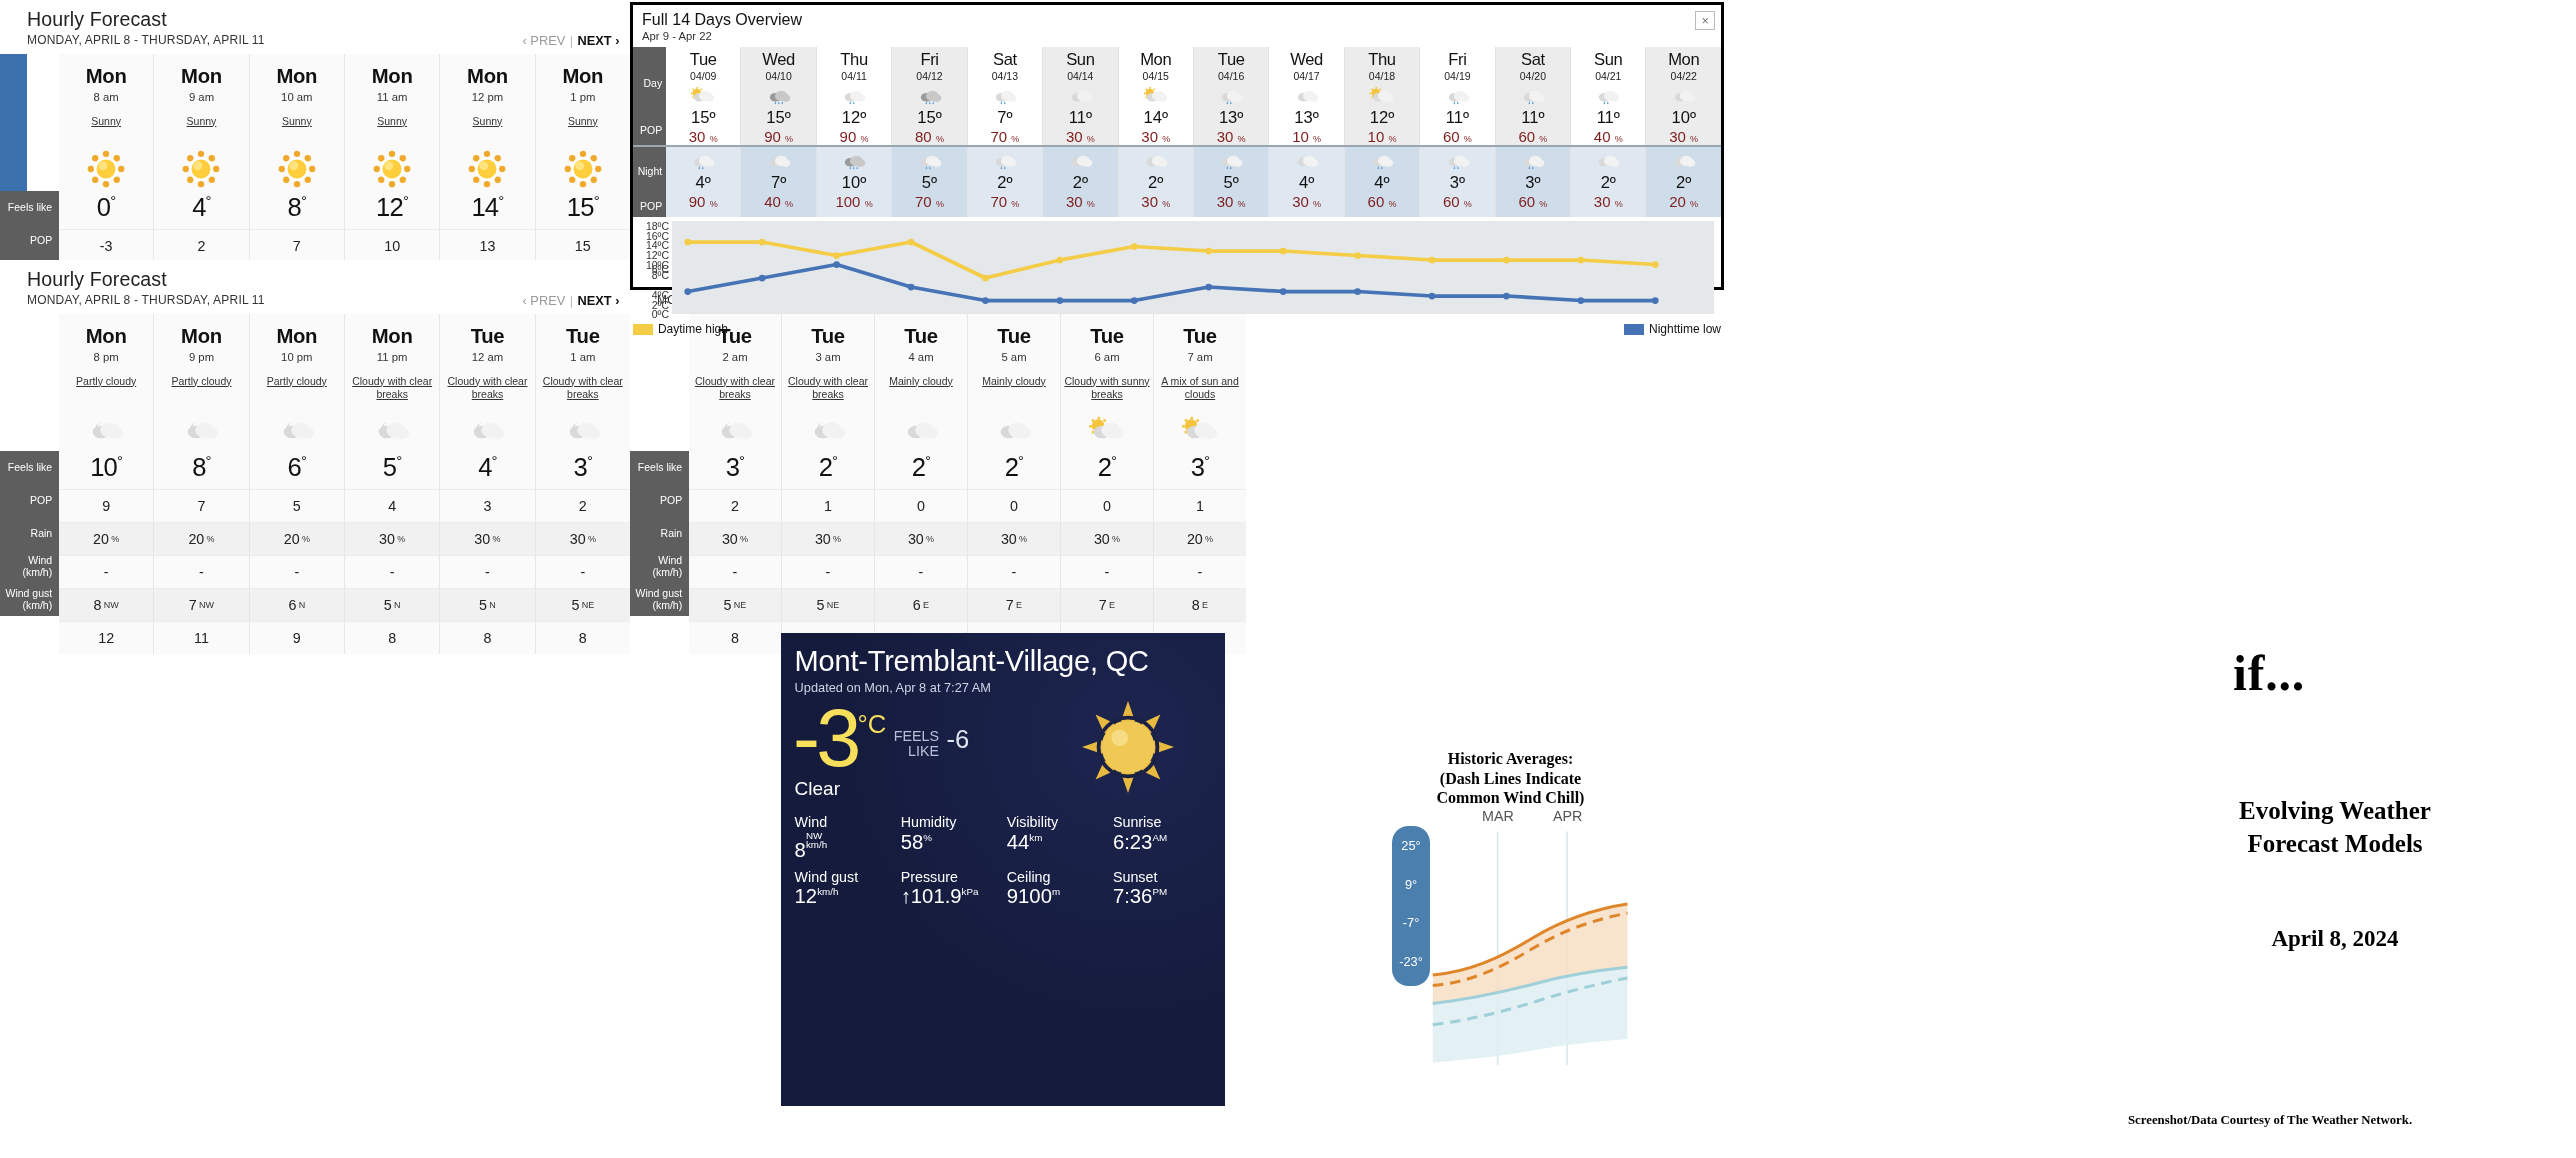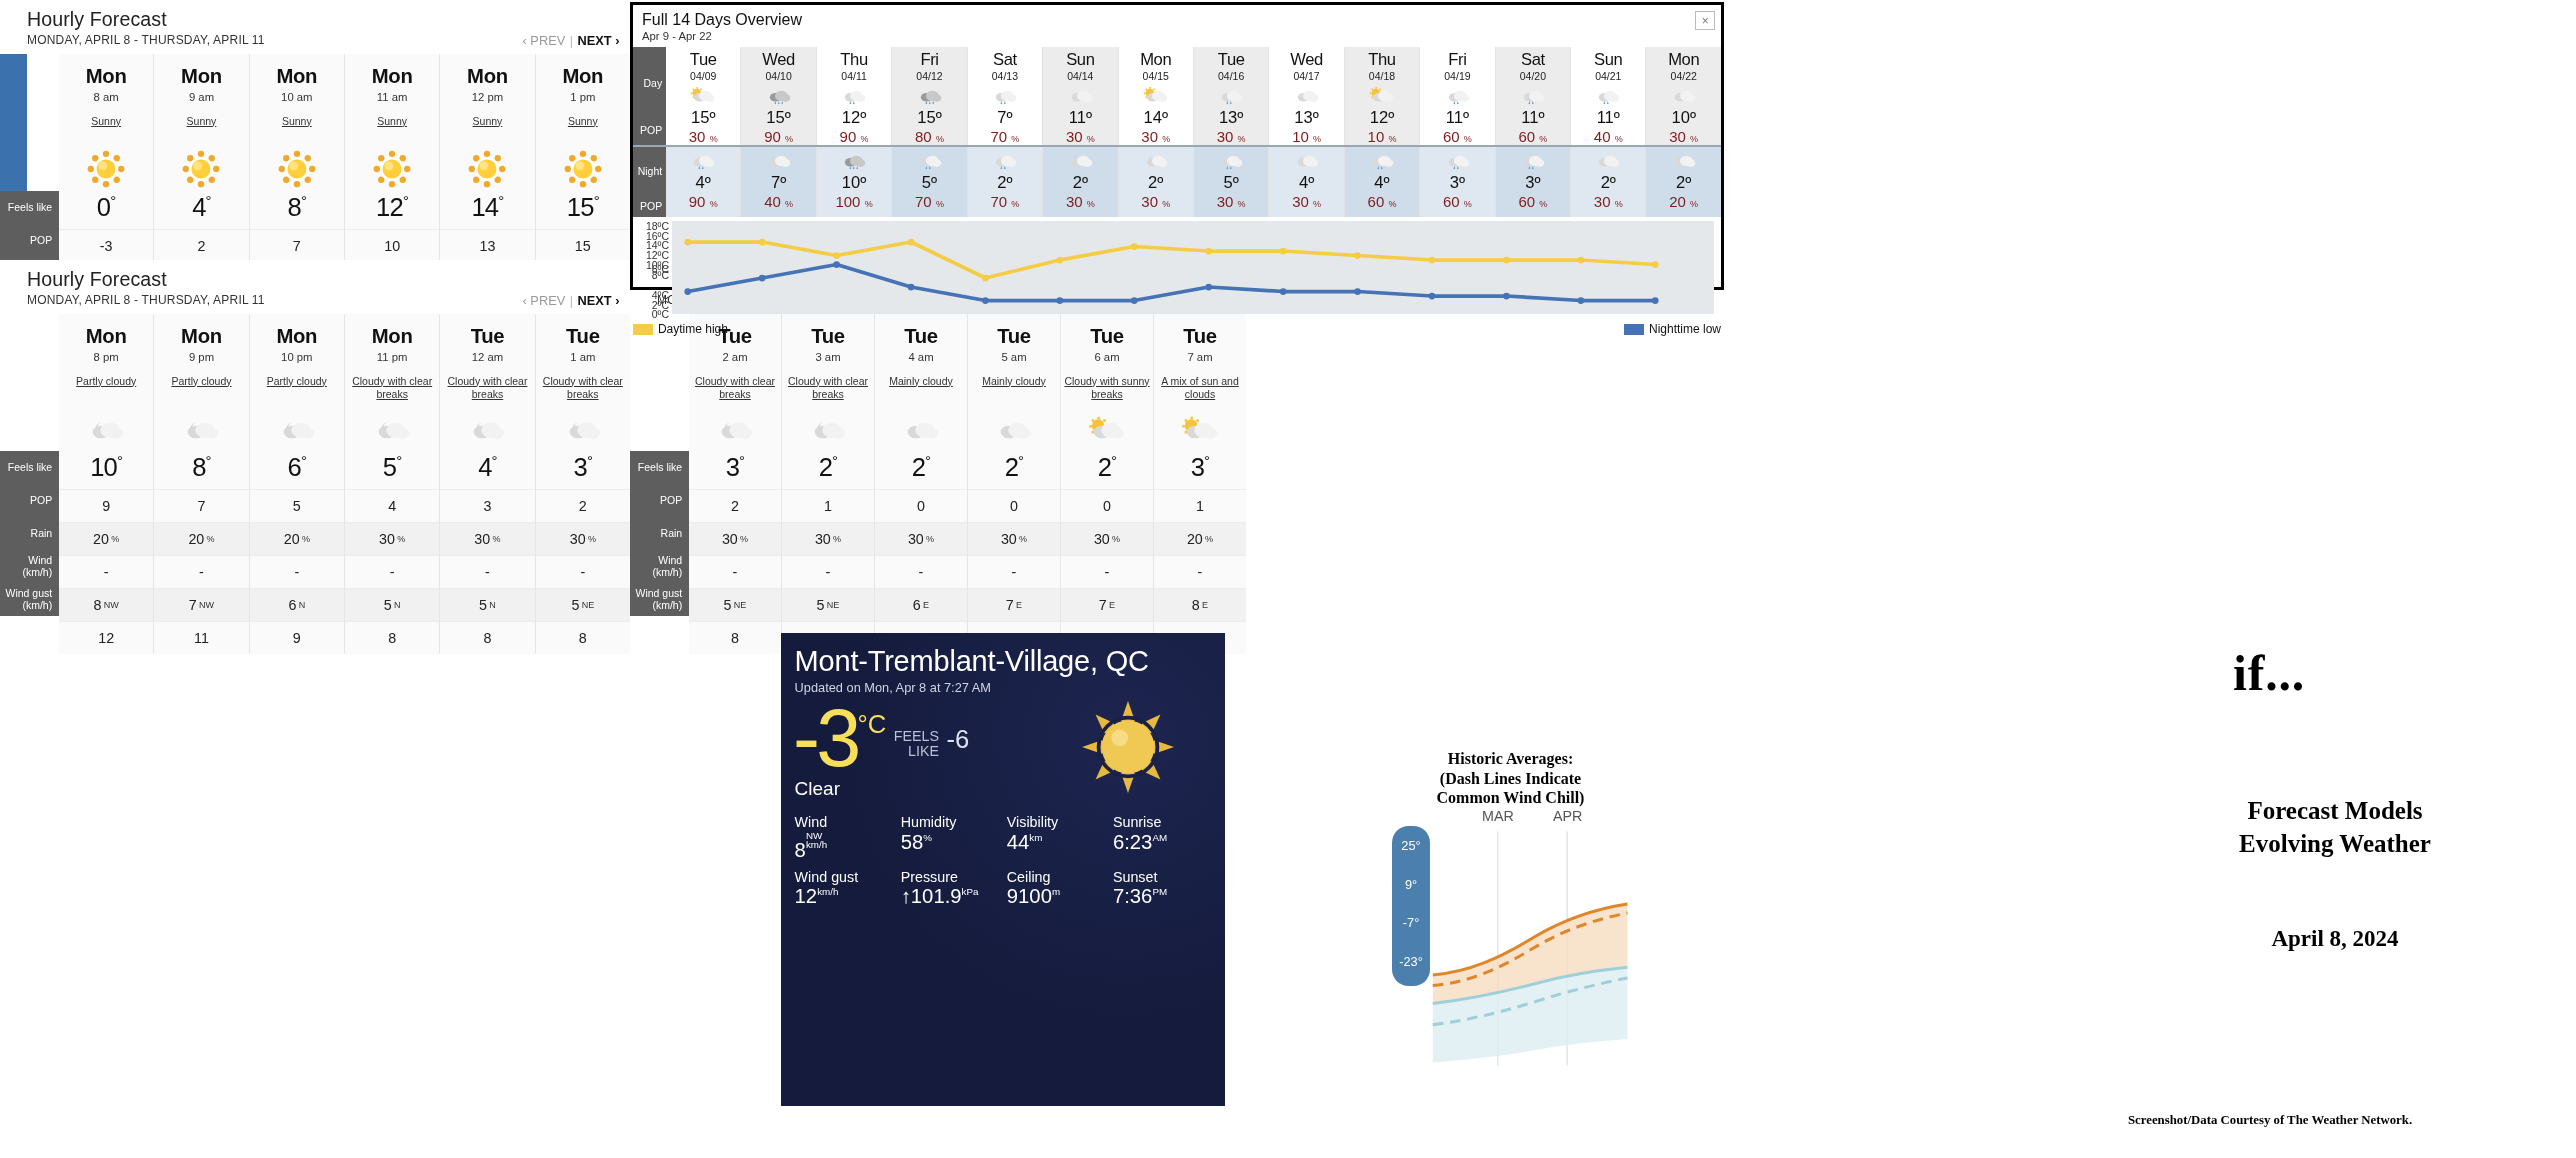--- a/index.html
+++ b/index.html
@@ -1420,20 +1420,20 @@
         <span style="top:12px;">25°</span>
         <span style="top:51px;">9°</span>
         <span style="top:89px;">-7°</span>
         <span style="top:128px;">-23°</span>
       </div>
     </div>
   </div>
 
   <div class="rt rt-if" style="left:2233px; top:644px;">if...</div>
   <div class="rt rt-head" style="left:2139px; top:795px; width:392px;">
+    <div>Evolving Weather</div>
     <div>Forecast Models</div>
-    <div>Evolving Weather</div>
   </div>
   <div class="rt rt-date" style="left:2139px; top:926px; width:392px;">April 8, 2024</div>
   <div class="credit" style="left:2128px; top:1113px;">Screenshot/Data Courtesy of The Weather Network.</div>
 
 </div>
 
 
 </body></html>

